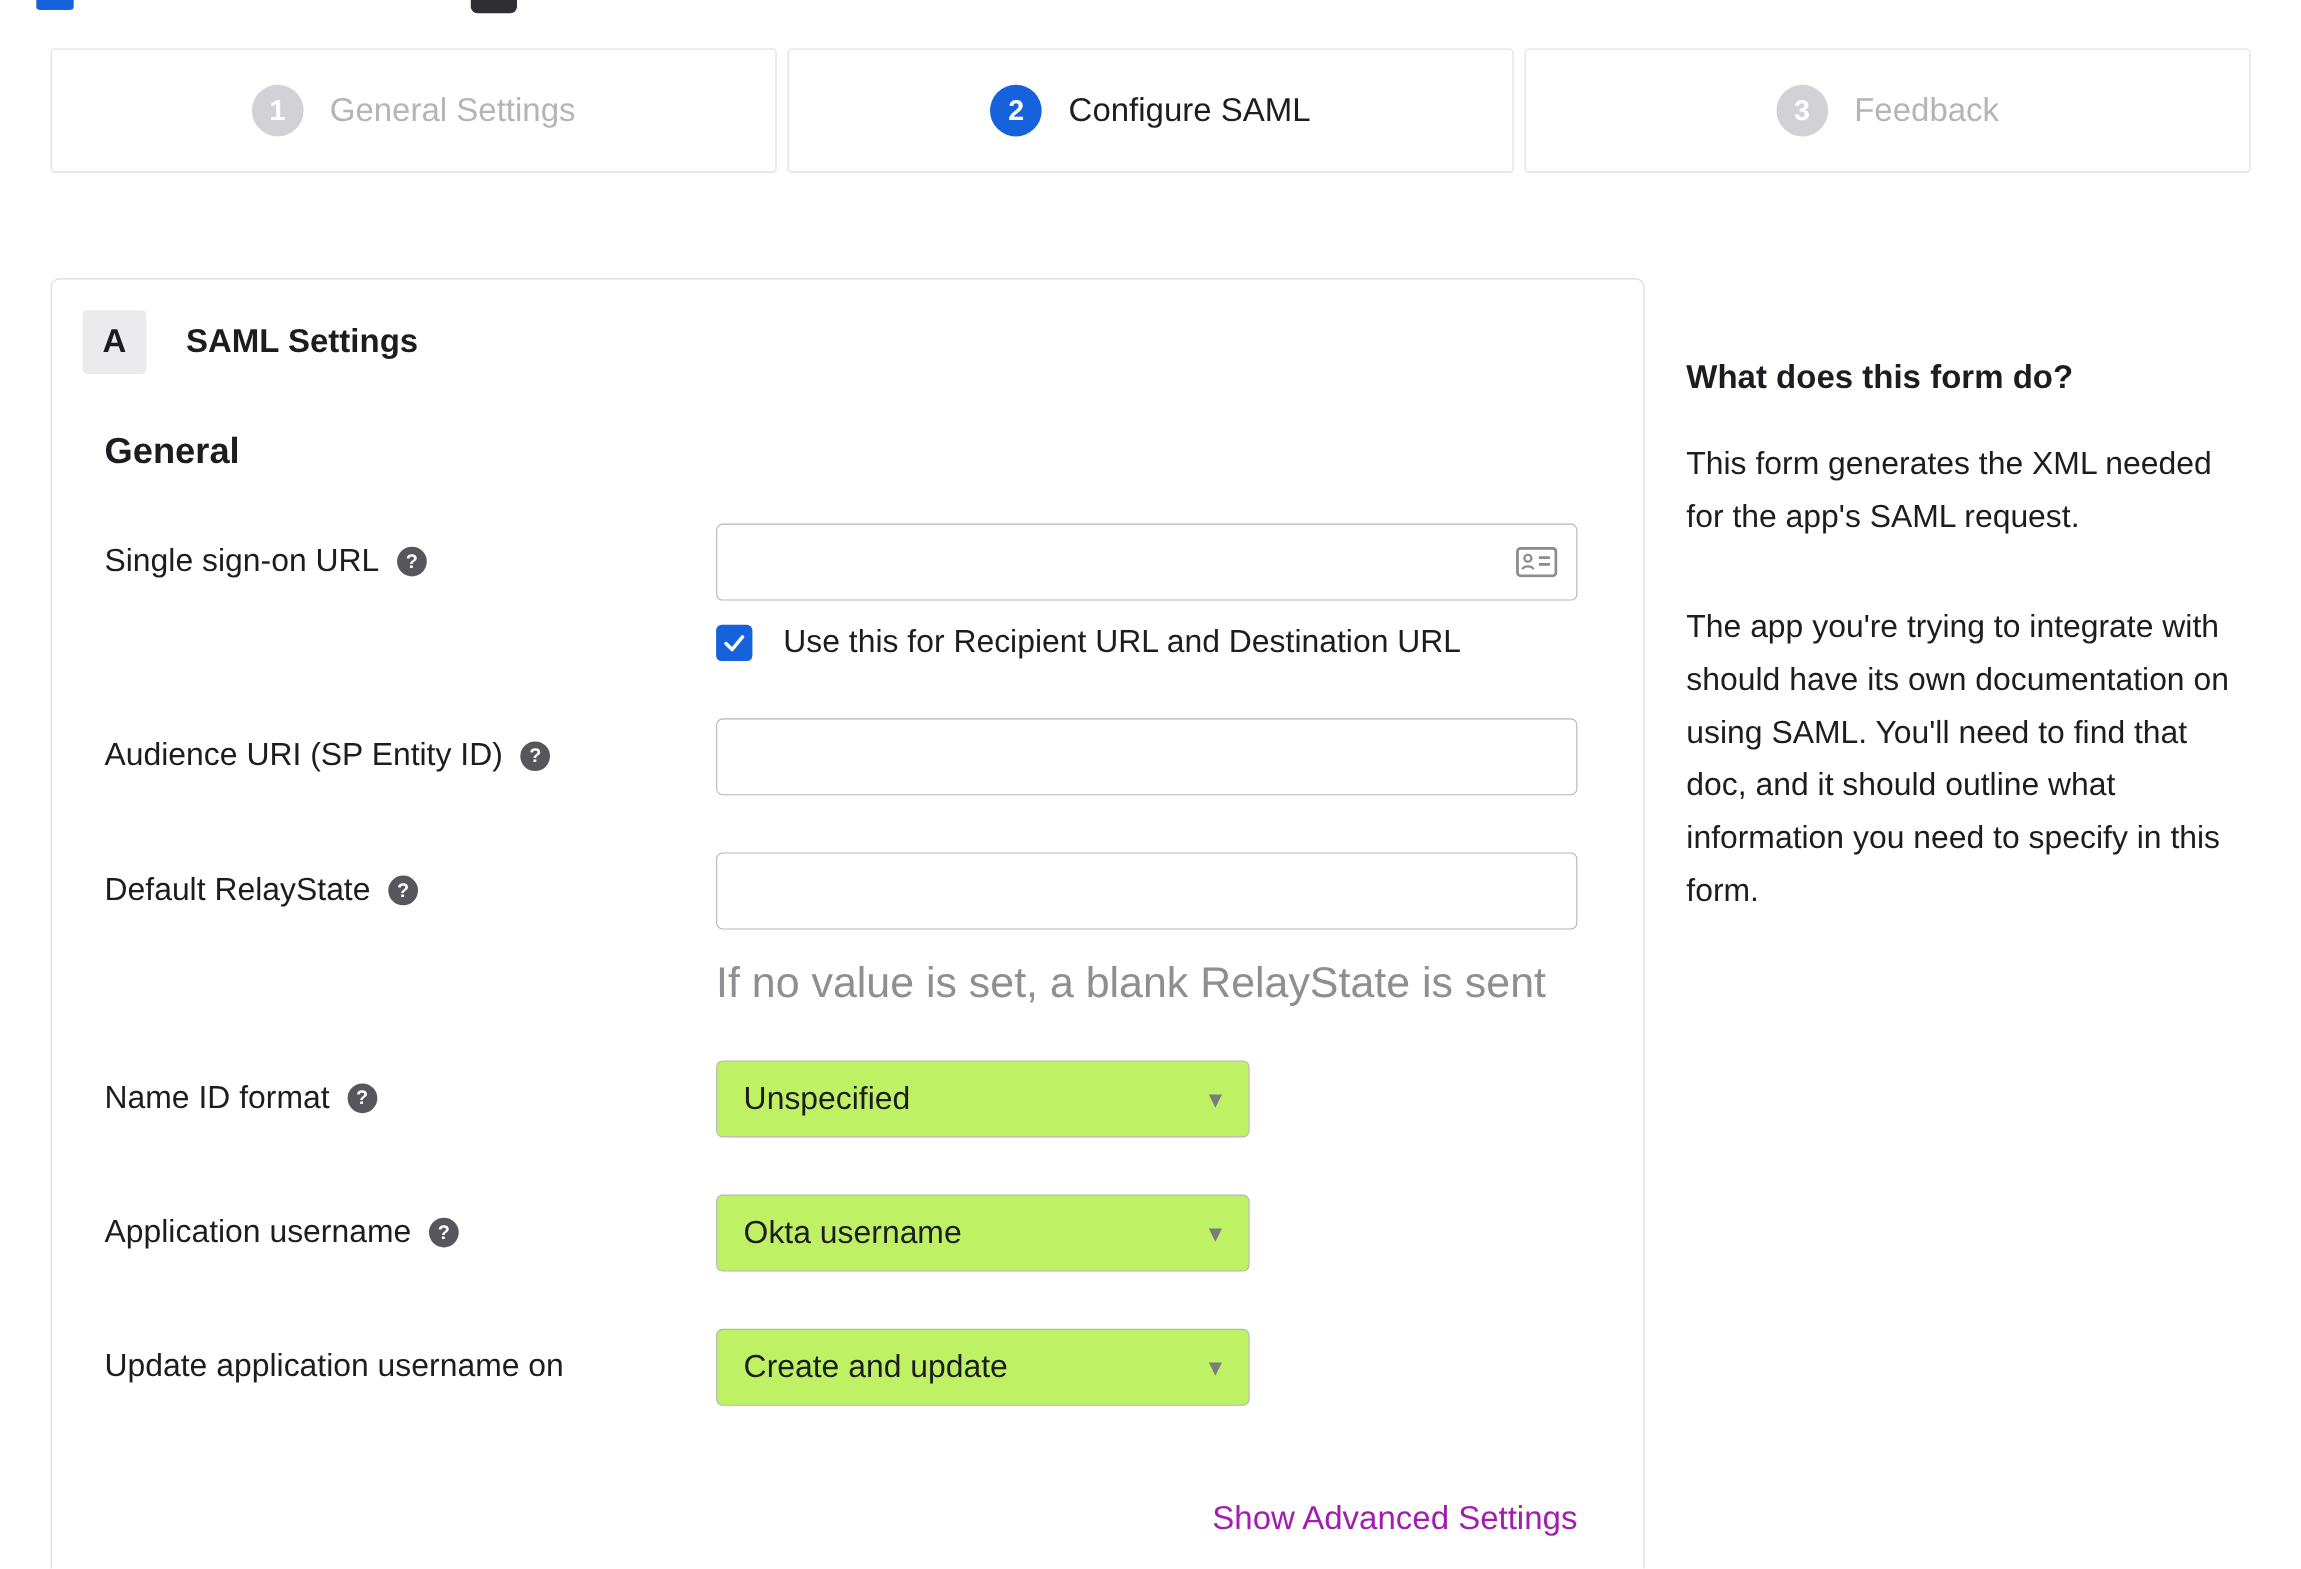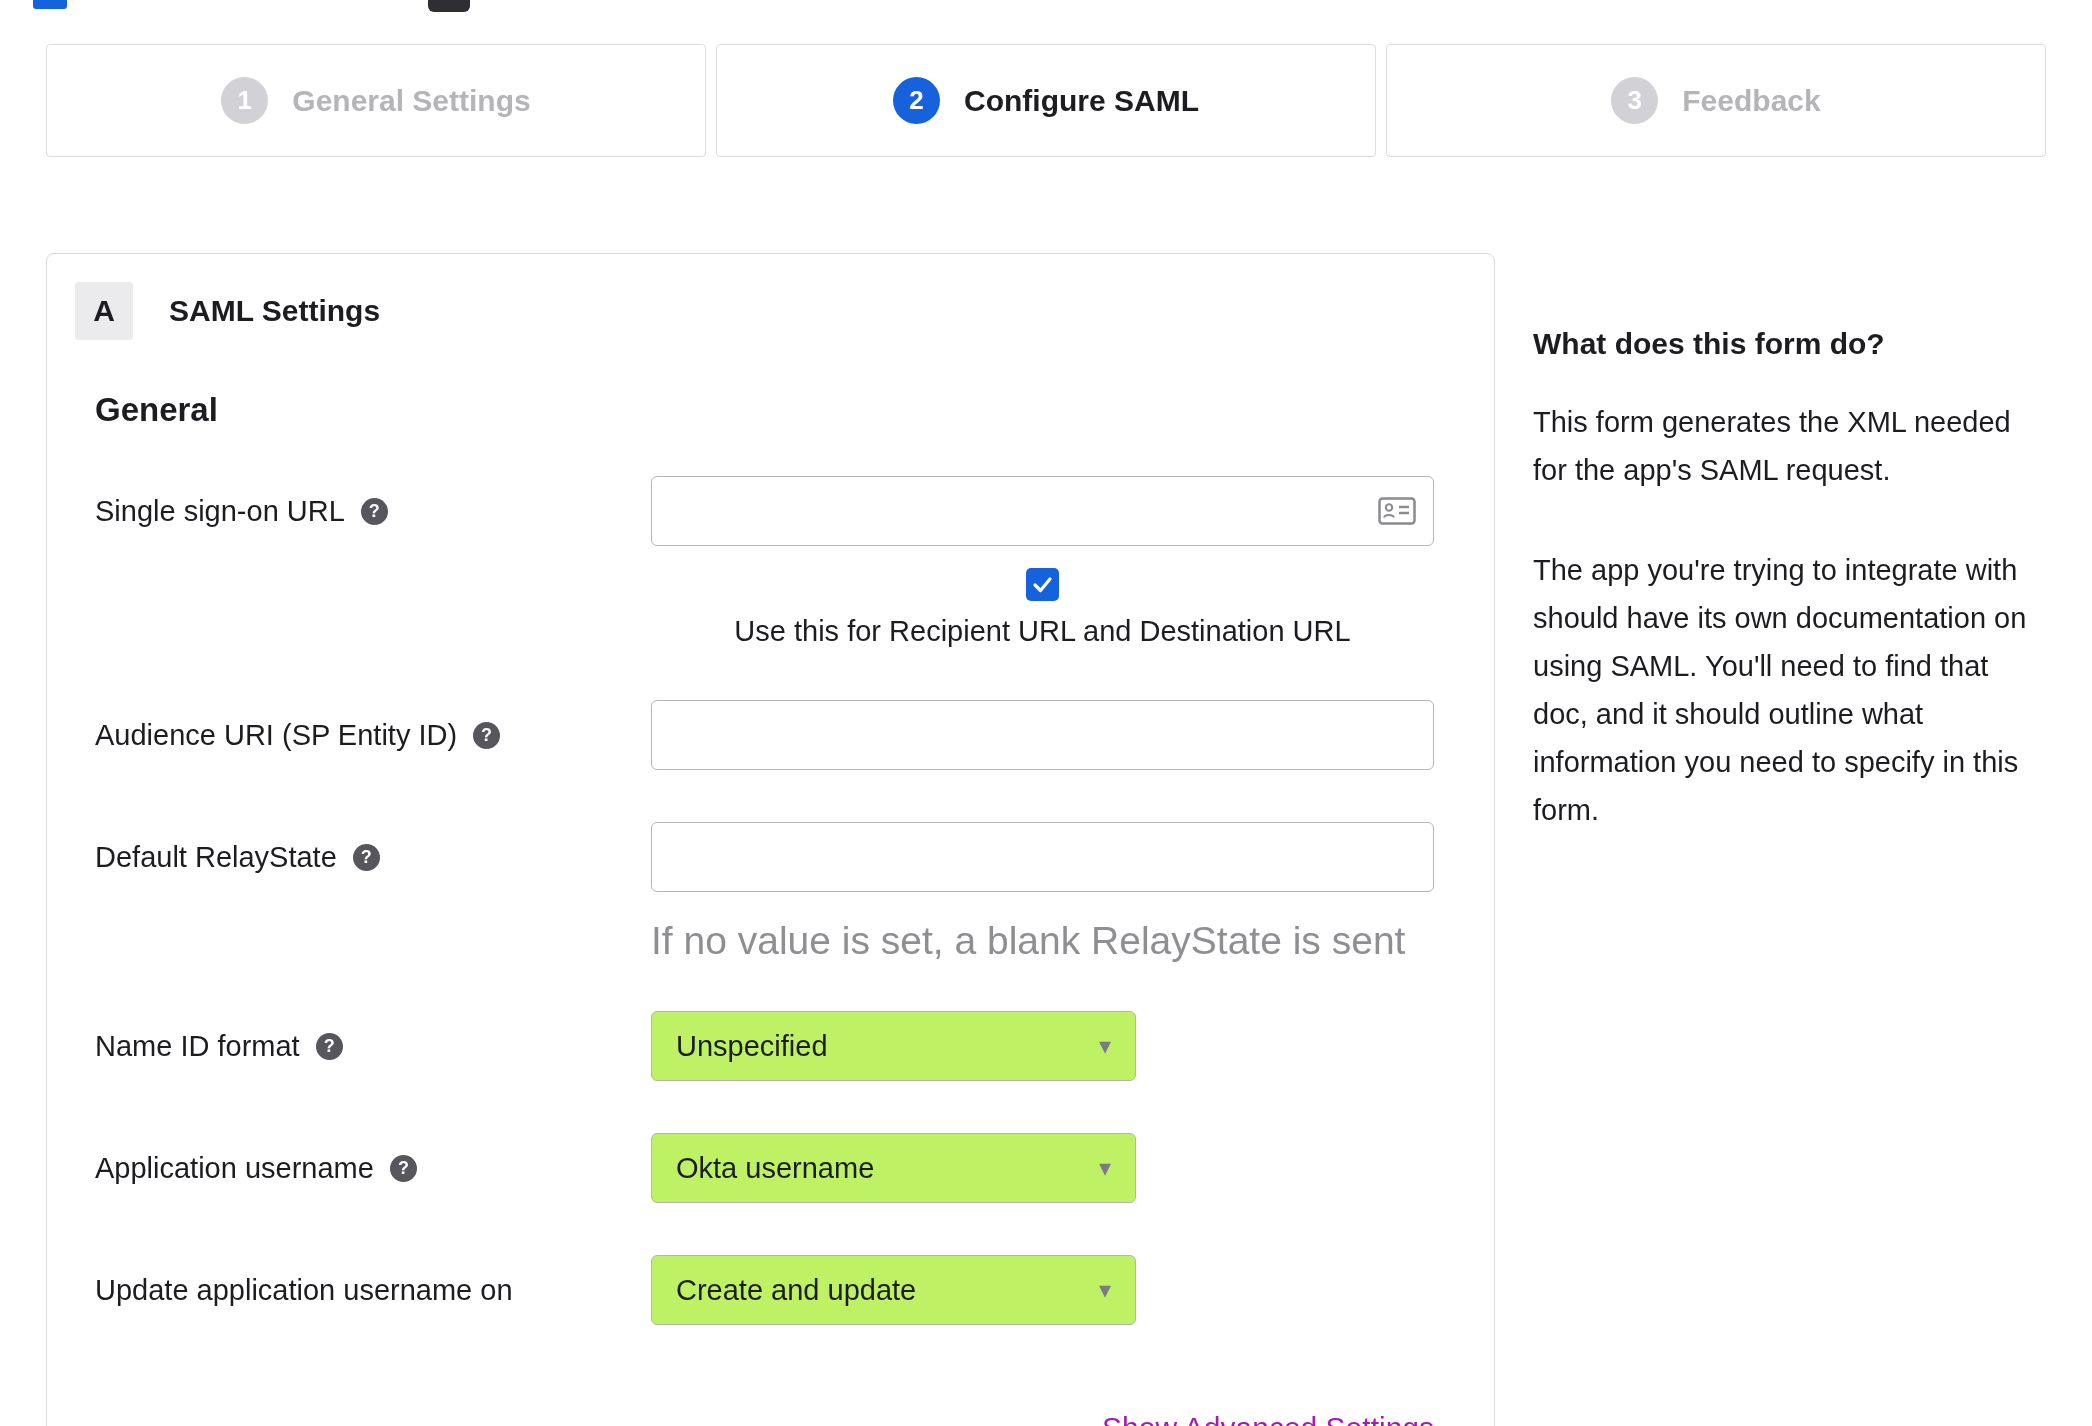--- a/index.html
+++ b/index.html
@@ -31,21 +31,21 @@
   }
   .step {
     flex: 1; display: flex; align-items: center; justify-content: center; gap: 24px;
     border: 1px solid #dcdcdf; border-radius: 4px; background: #fff; box-sizing: border-box;
   }
   .step-circle {
     width: 47px; height: 47px; border-radius: 50%; background: #d2d2d6; color: #fff;
     font-weight: bold; font-size: 26px; display: flex; align-items: center; justify-content: center;
     flex: 0 0 auto;
   }
-  .step-label { font-size: 30px; font-weight: bold; color: #b5b5b9; text-align: right; }
+  .step-label { font-size: 30px; font-weight: normal; color: #b5b5b9; text-align: right; }
   .step.active .step-circle { background: #1662dd; }
   .step.active .step-label { color: #1d1d21; }
 
   
   .panel {
     position: absolute; left: 46px; top: 253px; width: 1449px; height: 1260px;
     border: 1px solid #d9d9dc; border-radius: 8px; box-sizing: border-box;
     padding: 28px 60px 0 28px; background: #fff;
   }
   .panel-header { display: flex; align-items: center; gap: 36px; }
@@ -71,21 +71,21 @@
 
   .input-wrap { position: relative; width: 783px; }
   .text-input {
     width: 783px; height: 70px; border: 1px solid #b5b5b9; border-radius: 6px;
     box-sizing: border-box; font-size: 29px; padding: 0 70px 0 20px;
     font-family: "Liberation Sans", "DejaVu Sans", sans-serif; color: #1d1d21;
     outline: none; background: #fff;
   }
   .card-icon { position: absolute; right: 18px; top: 21px; }
 
-  .checkbox-line { display: flex; align-items: center; gap: 14px; margin-top: 22px; flex-direction: column; }
+  .checkbox-line { display: flex; align-items: center; gap: 28px; margin-top: 22px; }
   .checkbox {
     width: 33px; height: 33px; background: #1662dd; border-radius: 5px;
     display: flex; align-items: center; justify-content: center; flex: 0 0 auto;
   }
   .checkbox-label { font-size: 29px; }
 
   .hint { margin-top: 31px; font-size: 39px; color: #8e8e93; line-height: 36px; }
 
   .select {
     width: 485px; height: 70px; border: 1px solid #b5b5b9; border-radius: 6px;

